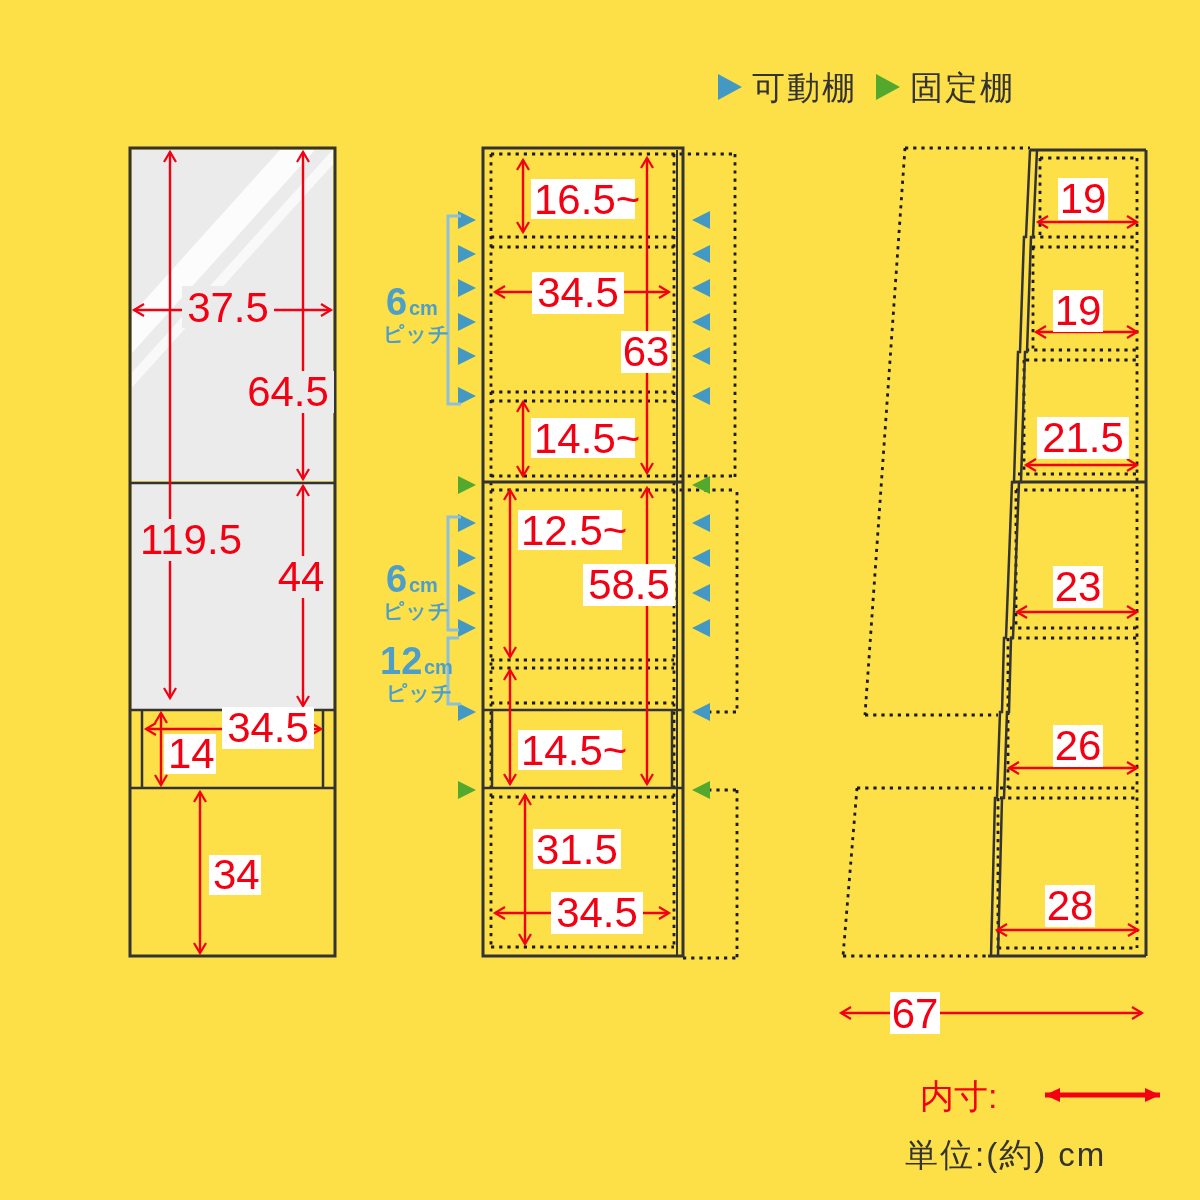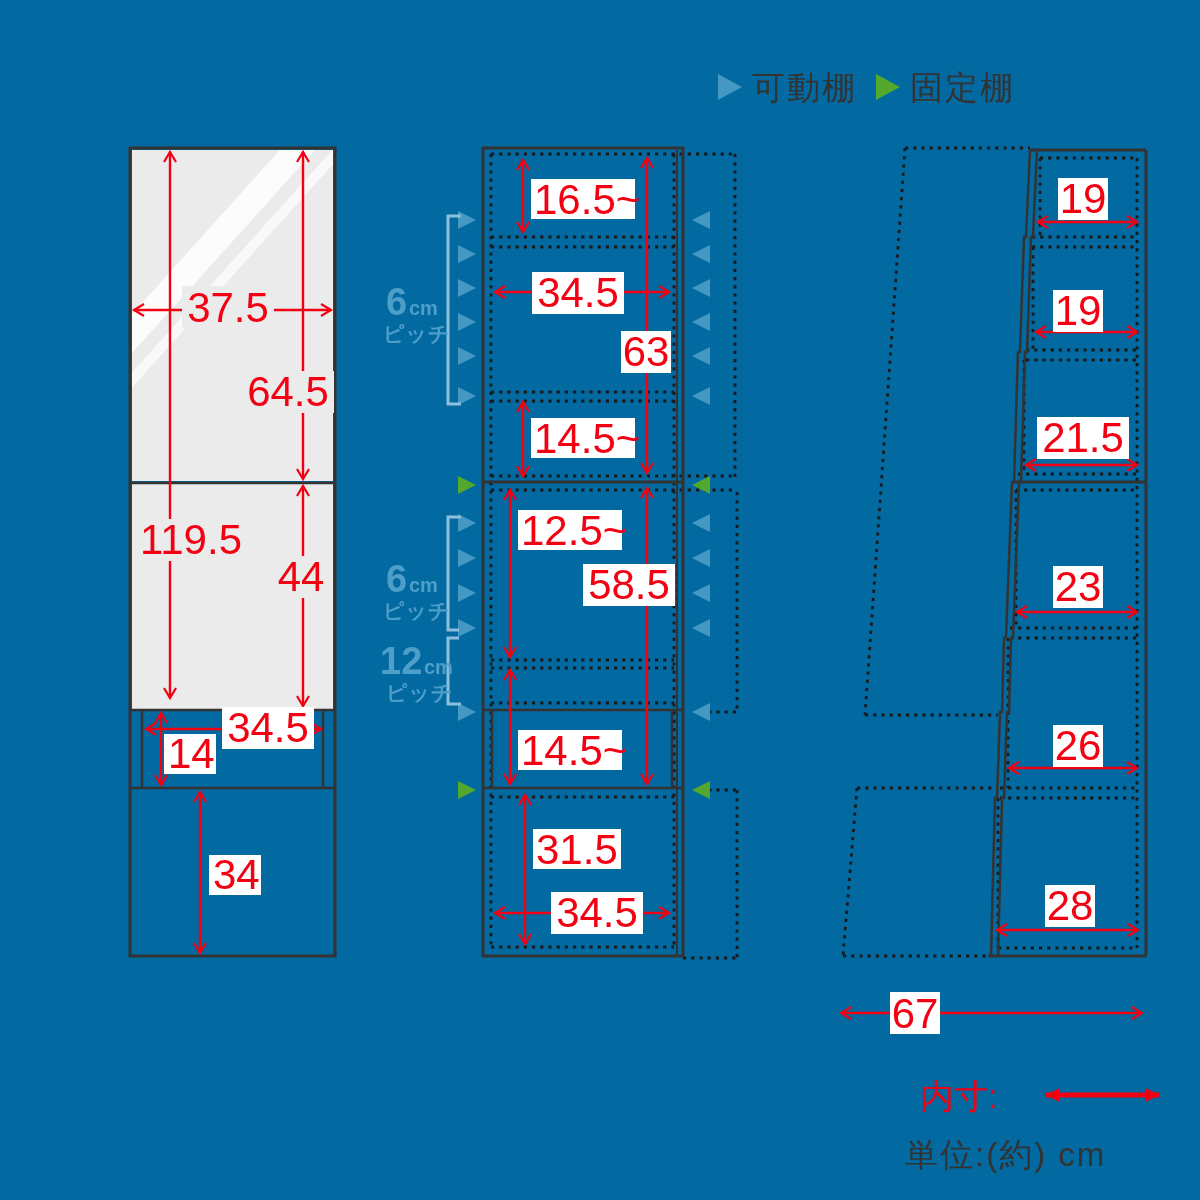--- a/index.html
+++ b/index.html
@@ -1,16 +1,16 @@
 <!DOCTYPE html>
 <html><head>
 <meta charset="utf-8">
 <style>
   html,body{margin:0;padding:0;background:#fff;}
-  .stage{position:relative;width:1200px;height:1200px;background:#0369a1;overflow:hidden;}
+  .stage{position:relative;width:1200px;height:1200px;background:#fde047;overflow:hidden;}
   svg{position:absolute;left:0;top:0;}
   text{font-family:"Liberation Sans","DejaVu Sans",sans-serif;}
   .num{fill:#f30013;font-size:42px;font-weight:400;}
   .num-mid{text-anchor:middle;}
   .jp{fill:#333333;font-size:33px;font-weight:500;letter-spacing:2px;}
   .pitch-num{fill:#4d9fca;font-size:38px;font-weight:bold;}
   .pitch-unit{fill:#4d9fca;font-size:20px;font-weight:bold;}
   .pitch-word{fill:#4d9fca;font-size:21px;font-weight:bold;letter-spacing:1px;}
   .red-jp{fill:#f30013;font-size:34px;font-weight:500;}
   .solid{stroke:#333333;fill:none;}

